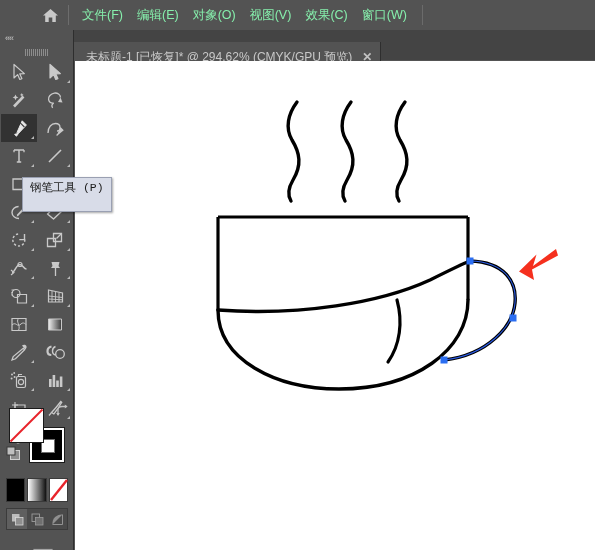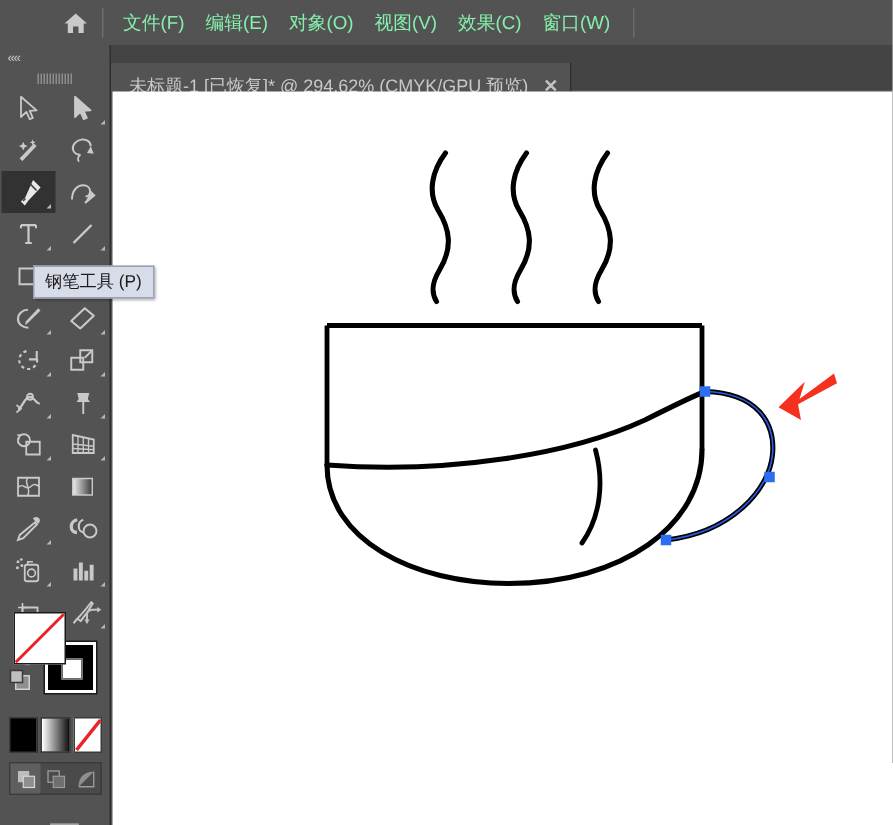--- a/index.html
+++ b/index.html
@@ -82,22 +82,22 @@
     width:0;height:0;border-left:3px solid transparent;border-bottom:3px solid #b9b9b9;
   }
   .tool svg{ display:block; }
   .tool svg path, .tool svg line, .tool svg polyline, .tool svg polygon,
   .tool svg circle, .tool svg rect, .tool svg ellipse { vector-effect:non-scaling-stroke; }
 
   
   #pen-tooltip{
     position:absolute; left:22px; top:147px; z-index:50;
     background:#d8dce8; border:1px solid #9aa0b2;
-    padding:2px 7px 3px 7px; white-space:nowrap;
-    font-size:11.5px; color:#1c1c1c; box-shadow:1px 1px 2px rgba(0,0,0,.35);
+    padding:2px 7px 16px 7px; white-space:nowrap;
+    font-size:11.5px; color:#1c1c1c; box-shadow:1px 1px 2px rgba(0,0,0,.35);font-family:Liberation Mono, monospace;
   }
 
   
   #swatch-area{ position:absolute; left:0; top:372px; width:74px; }
   #fillstroke{ position:relative; width:74px; height:68px; }
   #fill-sw{
     position:absolute; left:9px; top:6px; width:35px; height:35px;
     background:#ffffff; border:1px solid #1a1a1a;
   }
   #fill-sw .slash{

